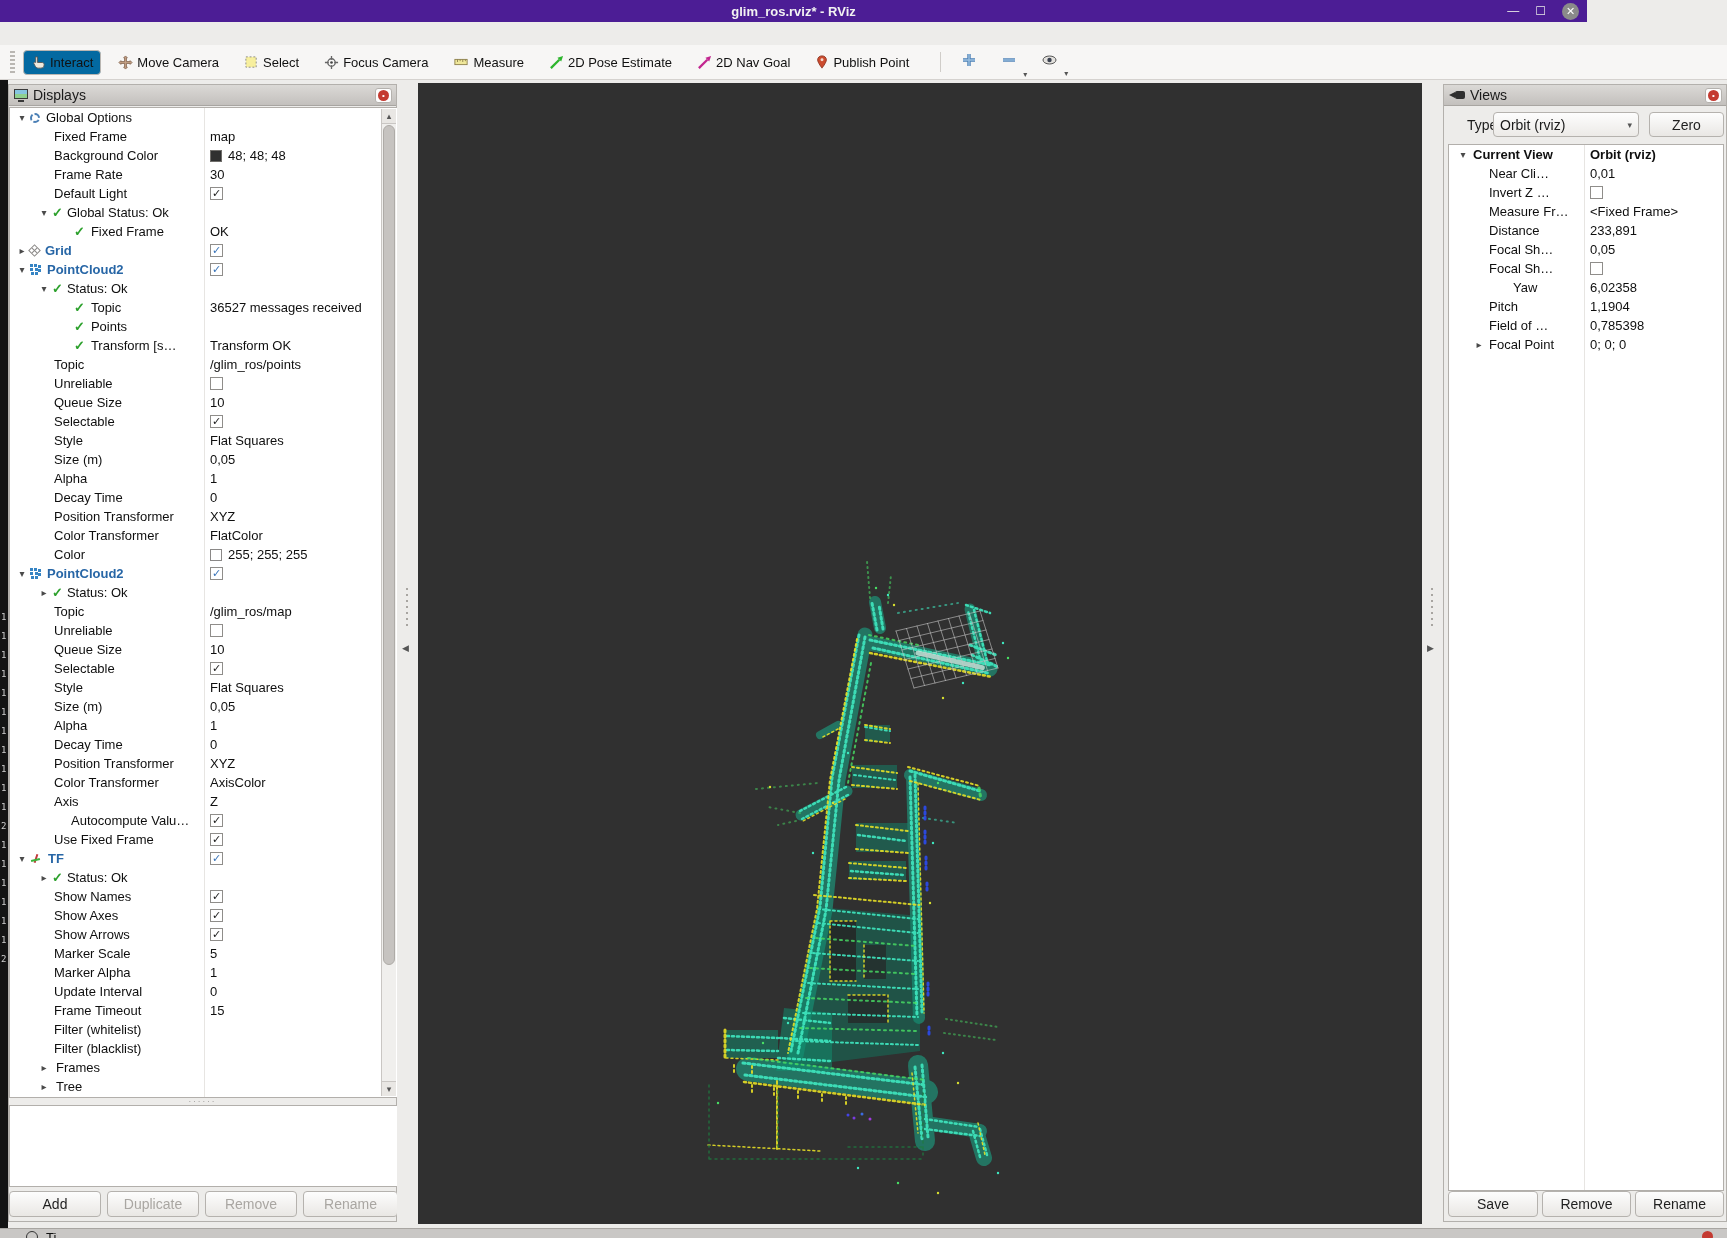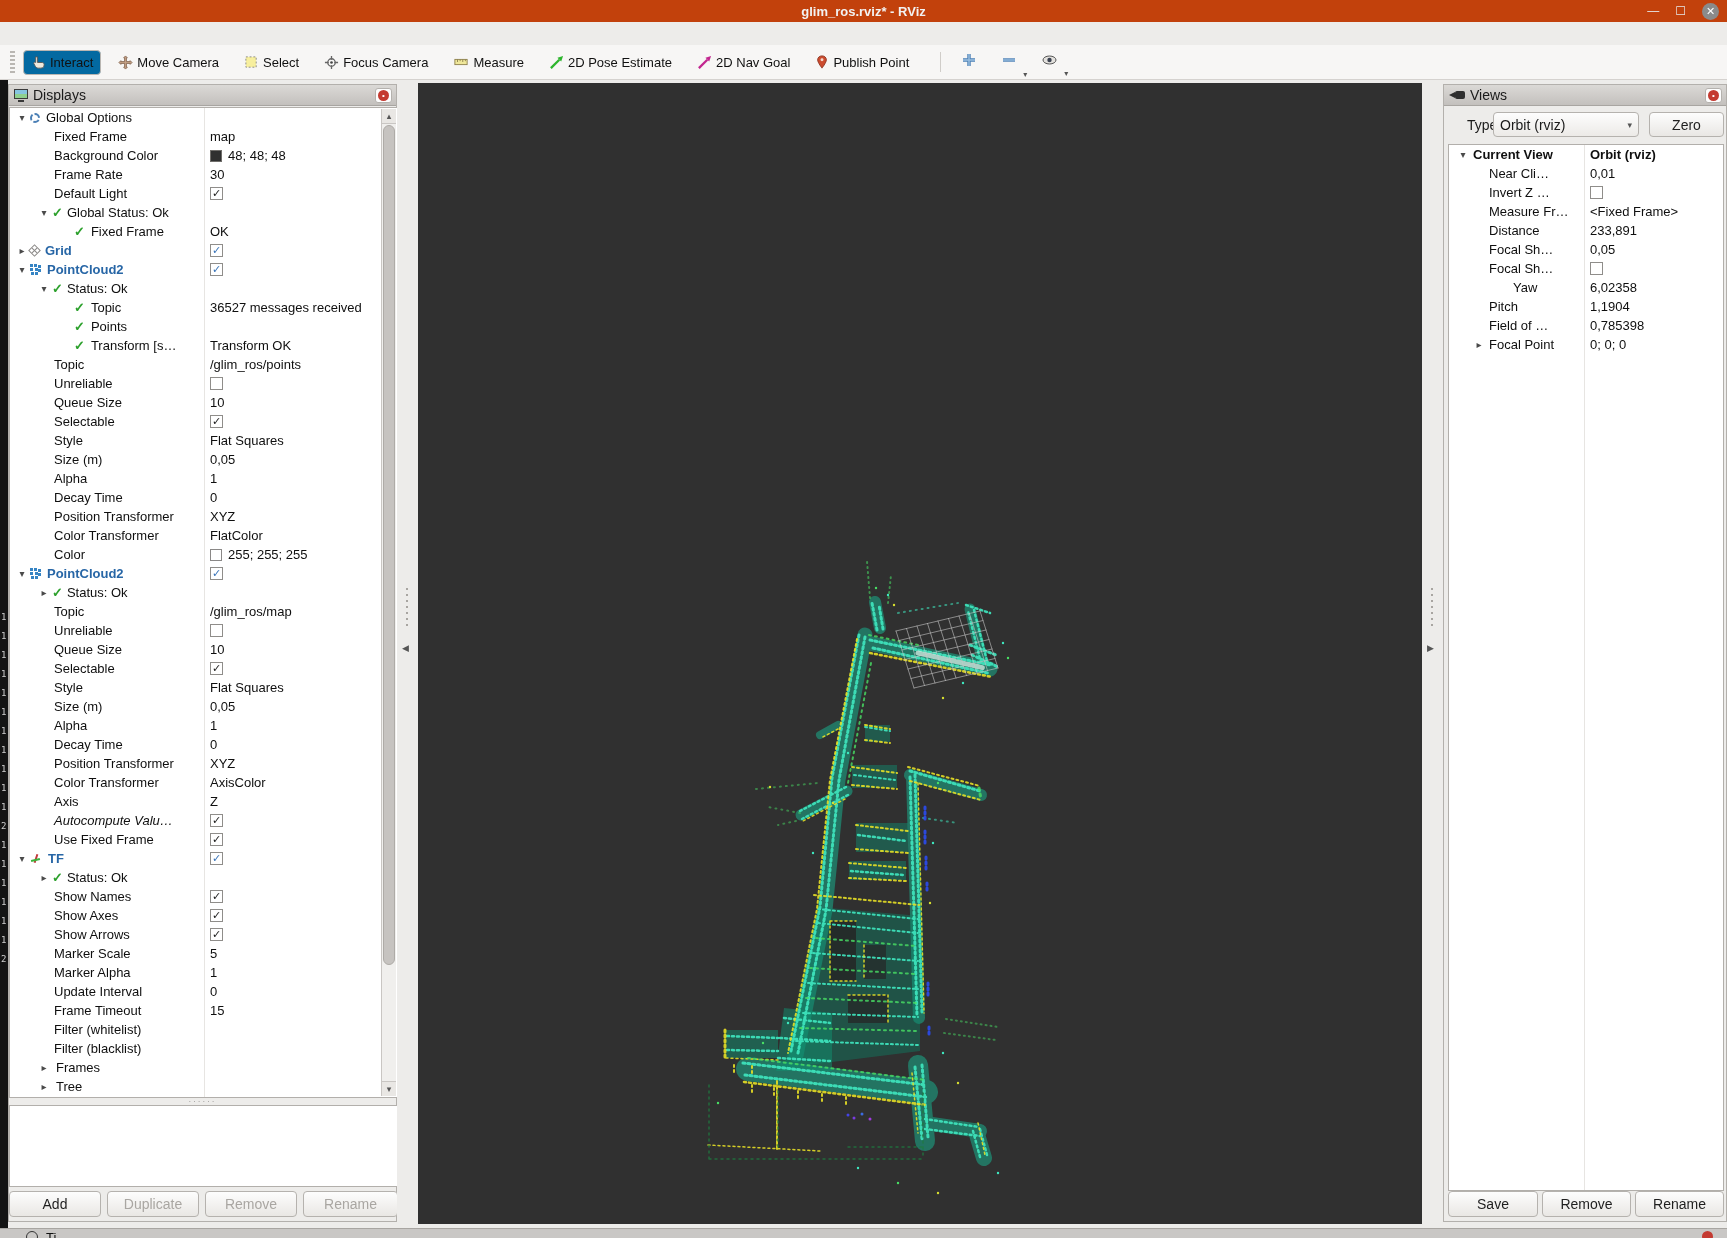--- a/index.html
+++ b/index.html
@@ -1,21 +1,21 @@
 <!DOCTYPE html>
 <html><head>
 <meta charset="utf-8">
 <style>
   * { margin:0; padding:0; box-sizing:border-box; }
   html,body { width:1727px; height:1238px; overflow:hidden; background:#edecea;
     font-family:"Liberation Sans", sans-serif; }
   #stage { position:relative; width:1727px; height:1238px; }
 
   
-  #titlebar { position:absolute; left:0; top:0; width:1727px; height:22px; background:#c2410c;
+  #titlebar { position:absolute; left:0; top:0; width:1587px; height:22px; background:#4c1d95;
     display:flex; align-items:center; justify-content:center; }
   #titlebar .title { color:#f2f2f2; font-size:13px; font-weight:bold; }
   .wbtns { position:absolute; right:8px; top:0; height:22px; display:flex; align-items:center; gap:16px; }
   .wmin,.wmax { color:#e6e6e6; font-size:12px; line-height:10px; }
   .wclose { width:17px; height:17px; border-radius:50%; background:#8a8a8a; color:#fff;
     font-size:11px; display:flex; align-items:center; justify-content:center; }
 
   
   #menubar { position:absolute; left:0; top:22px; width:1727px; height:23px; background:#f7f6f5;
     display:flex; align-items:center; padding-left:24px; border-bottom:1px solid #e3e1de; }
@@ -596,21 +596,21 @@
           <div class="trow">
             <div class="tl" style="flex: 0 0 194px;">
               <span class="tlb" style="margin-left: 44px;">Axis</span>
             </div>
             <div class="tv">
               <span class="tvt">Z</span>
             </div>
           </div>
           <div class="trow">
             <div class="tl" style="flex: 0 0 194px;">
-              <span class="tlb" style="margin-left: 44px; font-style: italic;">Autocompute Valu…</span>
+              <span class="tlb" style="margin-left: 61px;">Autocompute Valu…</span>
             </div>
             <div class="tv">
               <span class="cbx dark">✓</span>
             </div>
           </div>
           <div class="trow">
             <div class="tl" style="flex: 0 0 194px;">
               <span class="tlb" style="margin-left: 44px;">Use Fixed Frame</span>
             </div>
             <div class="tv">

